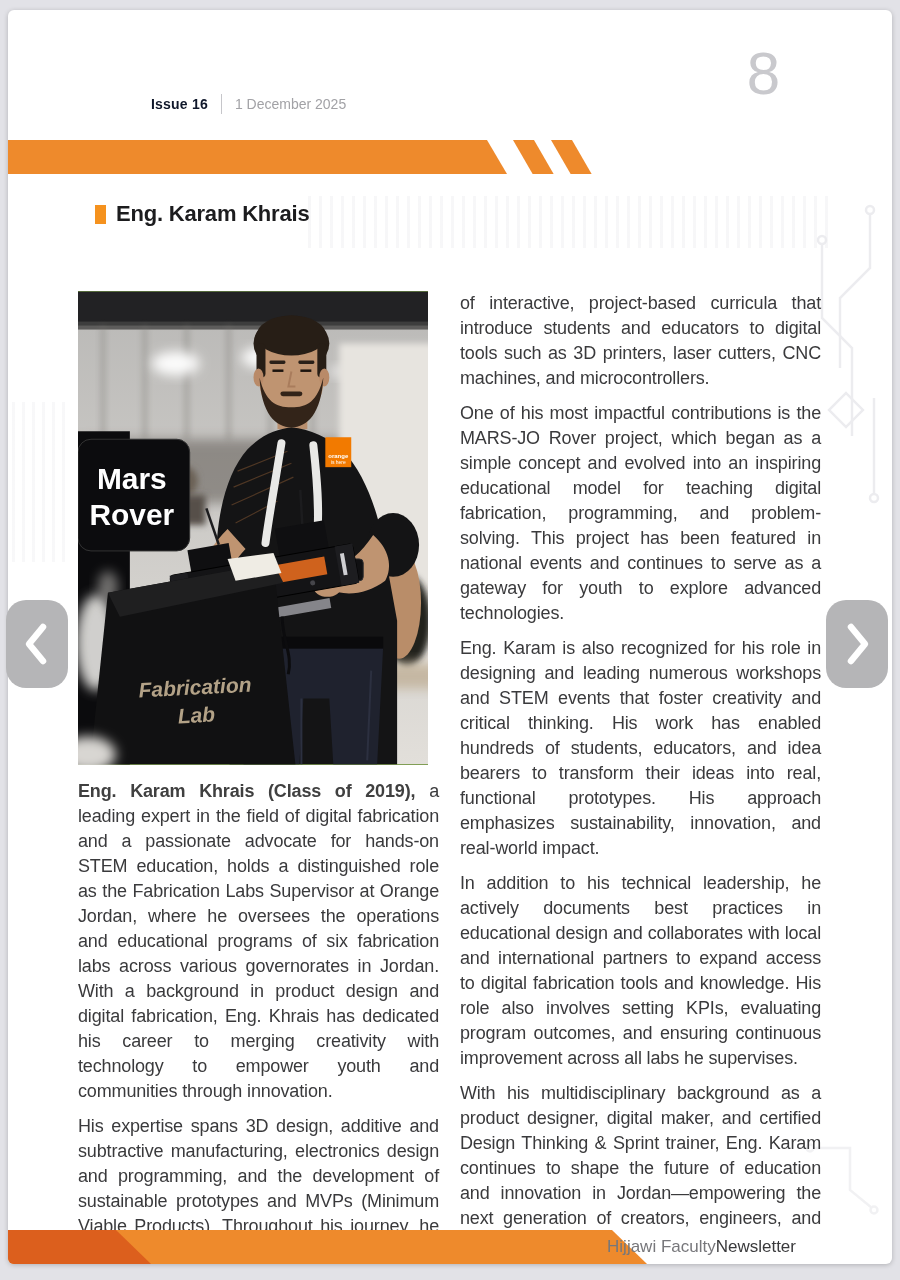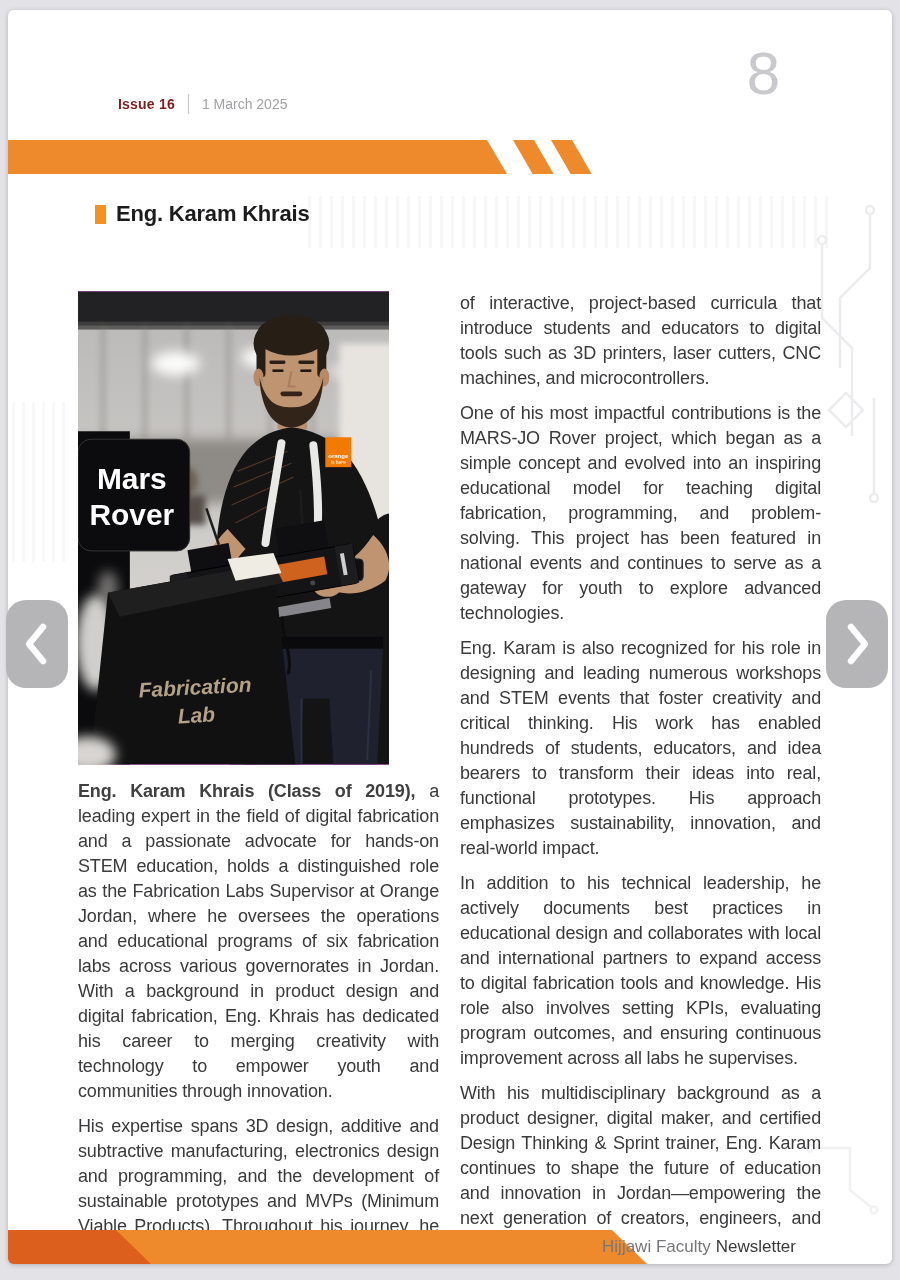--- a/index.html
+++ b/index.html
@@ -18,21 +18,21 @@
   .deco{position:absolute;z-index:0;pointer-events:none;}
   .hatch-title{left:300px;top:186px;width:520px;height:52px;opacity:.45;
     background:repeating-linear-gradient(90deg,#ededf0 0 3px,transparent 3px 11px);}
   .hatch-left{left:4px;top:392px;width:54px;height:160px;opacity:.4;
     background:repeating-linear-gradient(90deg,#ededf0 0 3px,transparent 3px 10px);}
   .circuit-right{right:2px;top:188px;}
   .circuit-bottom{right:6px;top:1128px;opacity:.7;}
 
   
   .header-row{position:absolute;top:84px;left:110px;display:flex;align-items:center;z-index:2;}
-  .issue{font-size:14px;font-weight:bold;color:#7f1d1d;letter-spacing:.2px;}
+  .issue{font-size:14px;font-weight:bold;color:#0f172a;letter-spacing:.2px;margin-left:33px;}
   .hsep{width:1px;height:20px;background:#c6c6ca;margin:0 13px;}
   .date{font-size:14px;color:#a2a2a6;}
   .pagenum{position:absolute;top:34px;right:112px;font-size:60px;font-weight:200;
     color:#c9c9cd;line-height:1;z-index:2;}
 
   
   .banner{position:absolute;top:130px;left:0;width:884px;height:34px;z-index:1;}
   .banner-main{position:absolute;left:0;top:0;width:520px;height:34px;background:#ee8a2c;
     clip-path:polygon(0 0,479px 0,499px 100%,0 100%);}
   .stripe{position:absolute;top:0;height:34px;width:21px;background:#ee8a2c;
@@ -43,37 +43,37 @@
   .title-row{position:absolute;top:191px;left:87px;display:flex;align-items:center;gap:10px;z-index:2;justify-content:flex-end;}
   .title-bullet{width:11px;height:19px;background:#f5921e;}
   .title-text{font-size:22px;font-weight:bold;color:#1c1c1e;letter-spacing:-.2px;}
 
   
   .columns{position:absolute;top:237px;left:70px;width:744px;display:flex;gap:21px;z-index:2;}
   .col{width:361px;margin-top:44px;}
   .body-text{font-size:18px;line-height:25px;color:#3a3a3c;text-align:justify;
     margin:0 0 10px 0;letter-spacing:-.15px;}
   .body-text strong{color:#404040;}
-  .photo{position:relative;width:311px;height:474px;overflow:hidden;margin-bottom:14px;background:#a21caf;}
+  .photo{position:relative;width:350px;height:474px;overflow:hidden;margin-bottom:14px;background:#4d7c0f;}
   .photo svg{display:block;}
 
   
   .nav-btn{position:absolute;width:62px;height:88px;background:#b5b5b7;border-radius:20px;
     display:flex;align-items:center;justify-content:center;z-index:6;cursor:pointer;}
   .nav-prev{left:6px;top:600px;}
   .nav-next{left:826px;top:600px;}
 
   
   .footer-bar{position:absolute;left:0;top:1220px;width:660px;height:34px;z-index:2;}
   .footer-light{position:absolute;left:0;top:0;width:660px;height:34px;background:#ee8a2c;
     clip-path:polygon(0 0,604px 0,639px 100%,0 100%);}
   .footer-dark{position:absolute;left:0;top:0;width:160px;height:34px;background:#dc5f1d;
     clip-path:polygon(0 0,108px 0,143px 100%,0 100%);}
   .footer-text{position:absolute;right:96px;top:1220px;height:34px;display:flex;
-    align-items:center;gap:5px;z-index:3;font-size:17px;}
+    align-items:center;z-index:3;font-size:17px;}
   .footer-text .reg{color:#77777b;}
   .footer-text .bold{color:#3a3a3c;font-weight:normal;}
 </style>
 </head>
 <body>
 
 <div class="sheet">
 
   <div class="deco hatch-title"></div>
   <div class="deco hatch-left"></div>
@@ -92,21 +92,21 @@
     <g stroke="#ececef" stroke-width="2.5" fill="none">
       <path d="M8,10 H48 V52 L70,70"></path>
       <circle cx="8" cy="10" r="3.5" fill="#ffffff"></circle>
       <circle cx="72" cy="72" r="3.5" fill="#ffffff"></circle>
     </g>
   </svg>
 
   <div class="header-row">
     <span class="issue">Issue 16</span>
     <span class="hsep"></span>
-    <span class="date">1 March 2025</span>
+    <span class="date">1 December 2025</span>
   </div>
   <div class="pagenum">8</div>
 
   <div class="banner">
     <div class="banner-main"></div>
     <div class="stripe s1"></div>
     <div class="stripe s2"></div>
   </div>
 
   <div class="title-row">

